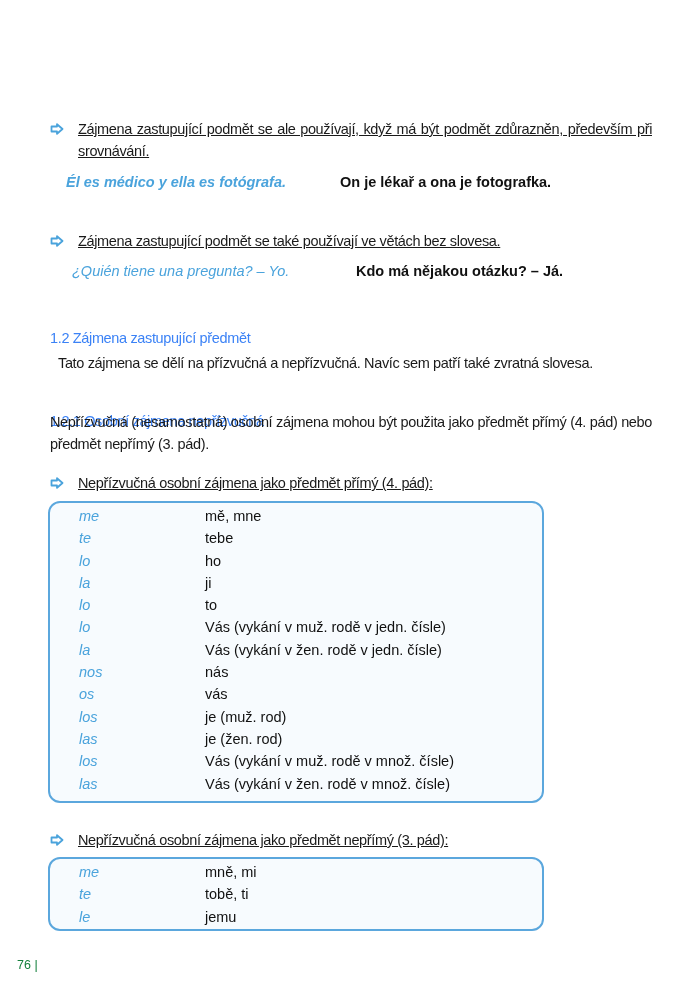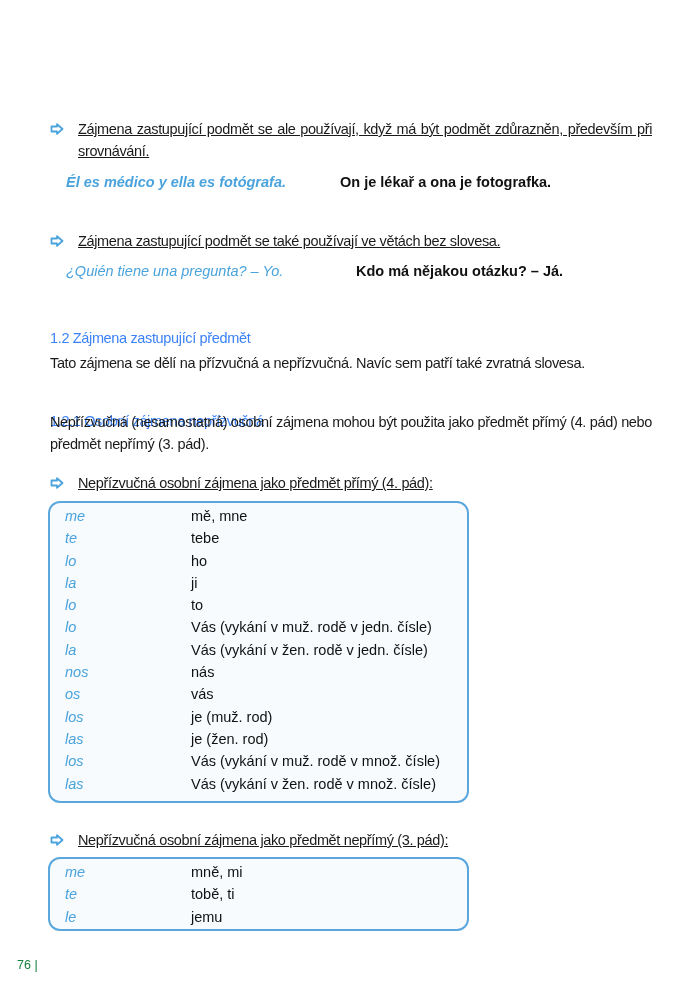--- a/index.html
+++ b/index.html
@@ -70,26 +70,26 @@
       width: 602px;
       font-size: 14.5px;
       line-height: 22px;
       text-align: justify;
       letter-spacing: -0.35px;
     }
 
     .box {
       position: absolute;
       left: 48px;
-      width: 421px;
+      width: 496px;
       border: 2px solid #5ba7dd;
       border-radius: 12px;
       background: #f7fbfe;
       box-sizing: border-box;
-      padding: 2px 0 2px 0;
+      padding: 2px 0 2px 14px;
     }
     .box-row {
       position: relative;
       height: 22.3px;
       font-size: 14.5px;
       line-height: 22.3px;
     }
     .box-es {
       position: absolute;
       left: 15px;
@@ -123,25 +123,25 @@
 <div class="example ex-es" style="left:66px; top:172px;font-weight:bold;">Él es médico y ella es fotógrafa.</div>
 <div class="example ex-cz" style="left:340px; top:172px;">On je lékař a ona je fotografka.</div>
 
 <div class="bullet-row narrow" style="top:230px;">
   <svg class="bullet-icon" viewBox="0 0 14 12">
     <path d="M1.5 3.5 H7 V1.2 L12.5 6 L7 10.8 V8.5 H1.5 Z" fill="none" stroke="#4aa3dc" stroke-width="1.8" stroke-linejoin="round"></path>
   </svg>
   <span class="bullet-text">Zájmena zastupující podmět se také používají ve větách bez slovesa.</span>
 </div>
 
-<div class="example ex-es" style="left:66px; top:261px;">¿Quién tiene una pregunta? – Yo.</div>
+<div class="example ex-es" style="left:72px; top:261px;">¿Quién tiene una pregunta? – Yo.</div>
 <div class="example ex-cz" style="left:356px; top:261px;">Kdo má nějakou otázku? – Já.</div>
 
 <div class="heading narrow" style="top:330px;">1.2 Zájmena zastupující předmět</div>
-<div class="para narrow" style="top:352px;">Tato zájmena se dělí na přízvučná a nepřízvučná. Navíc sem patří také zvratná slovesa.</div>
+<div class="para narrow" style="top:352px;margin-left:8px;">Tato zájmena se dělí na přízvučná a nepřízvučná. Navíc sem patří také zvratná slovesa.</div>
 
 <div class="heading narrow" style="top:389px;margin-top:24px;">1.2.1 Osobní zájmena nepřízvučná</div>
 <div class="para narrow" style="top:411px;">Nepřízvučná (nesamostatná) osobní zájmena mohou být použita jako předmět přímý (4. pád) nebo předmět nepřímý (3. pád).</div>
 
 <div class="bullet-row narrow" style="top:472px;">
   <svg class="bullet-icon" viewBox="0 0 14 12">
     <path d="M1.5 3.5 H7 V1.2 L12.5 6 L7 10.8 V8.5 H1.5 Z" fill="none" stroke="#4aa3dc" stroke-width="1.8" stroke-linejoin="round"></path>
   </svg>
   <span class="bullet-text">Nepřízvučná osobní zájmena jako předmět přímý (4. pád):</span>
 </div>

